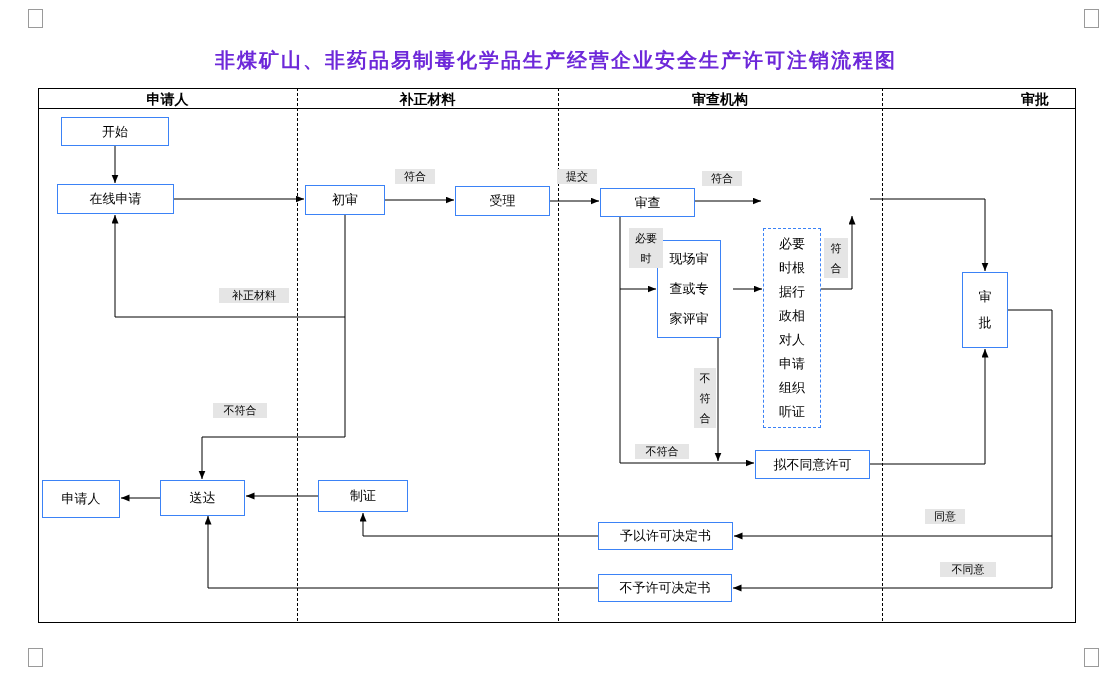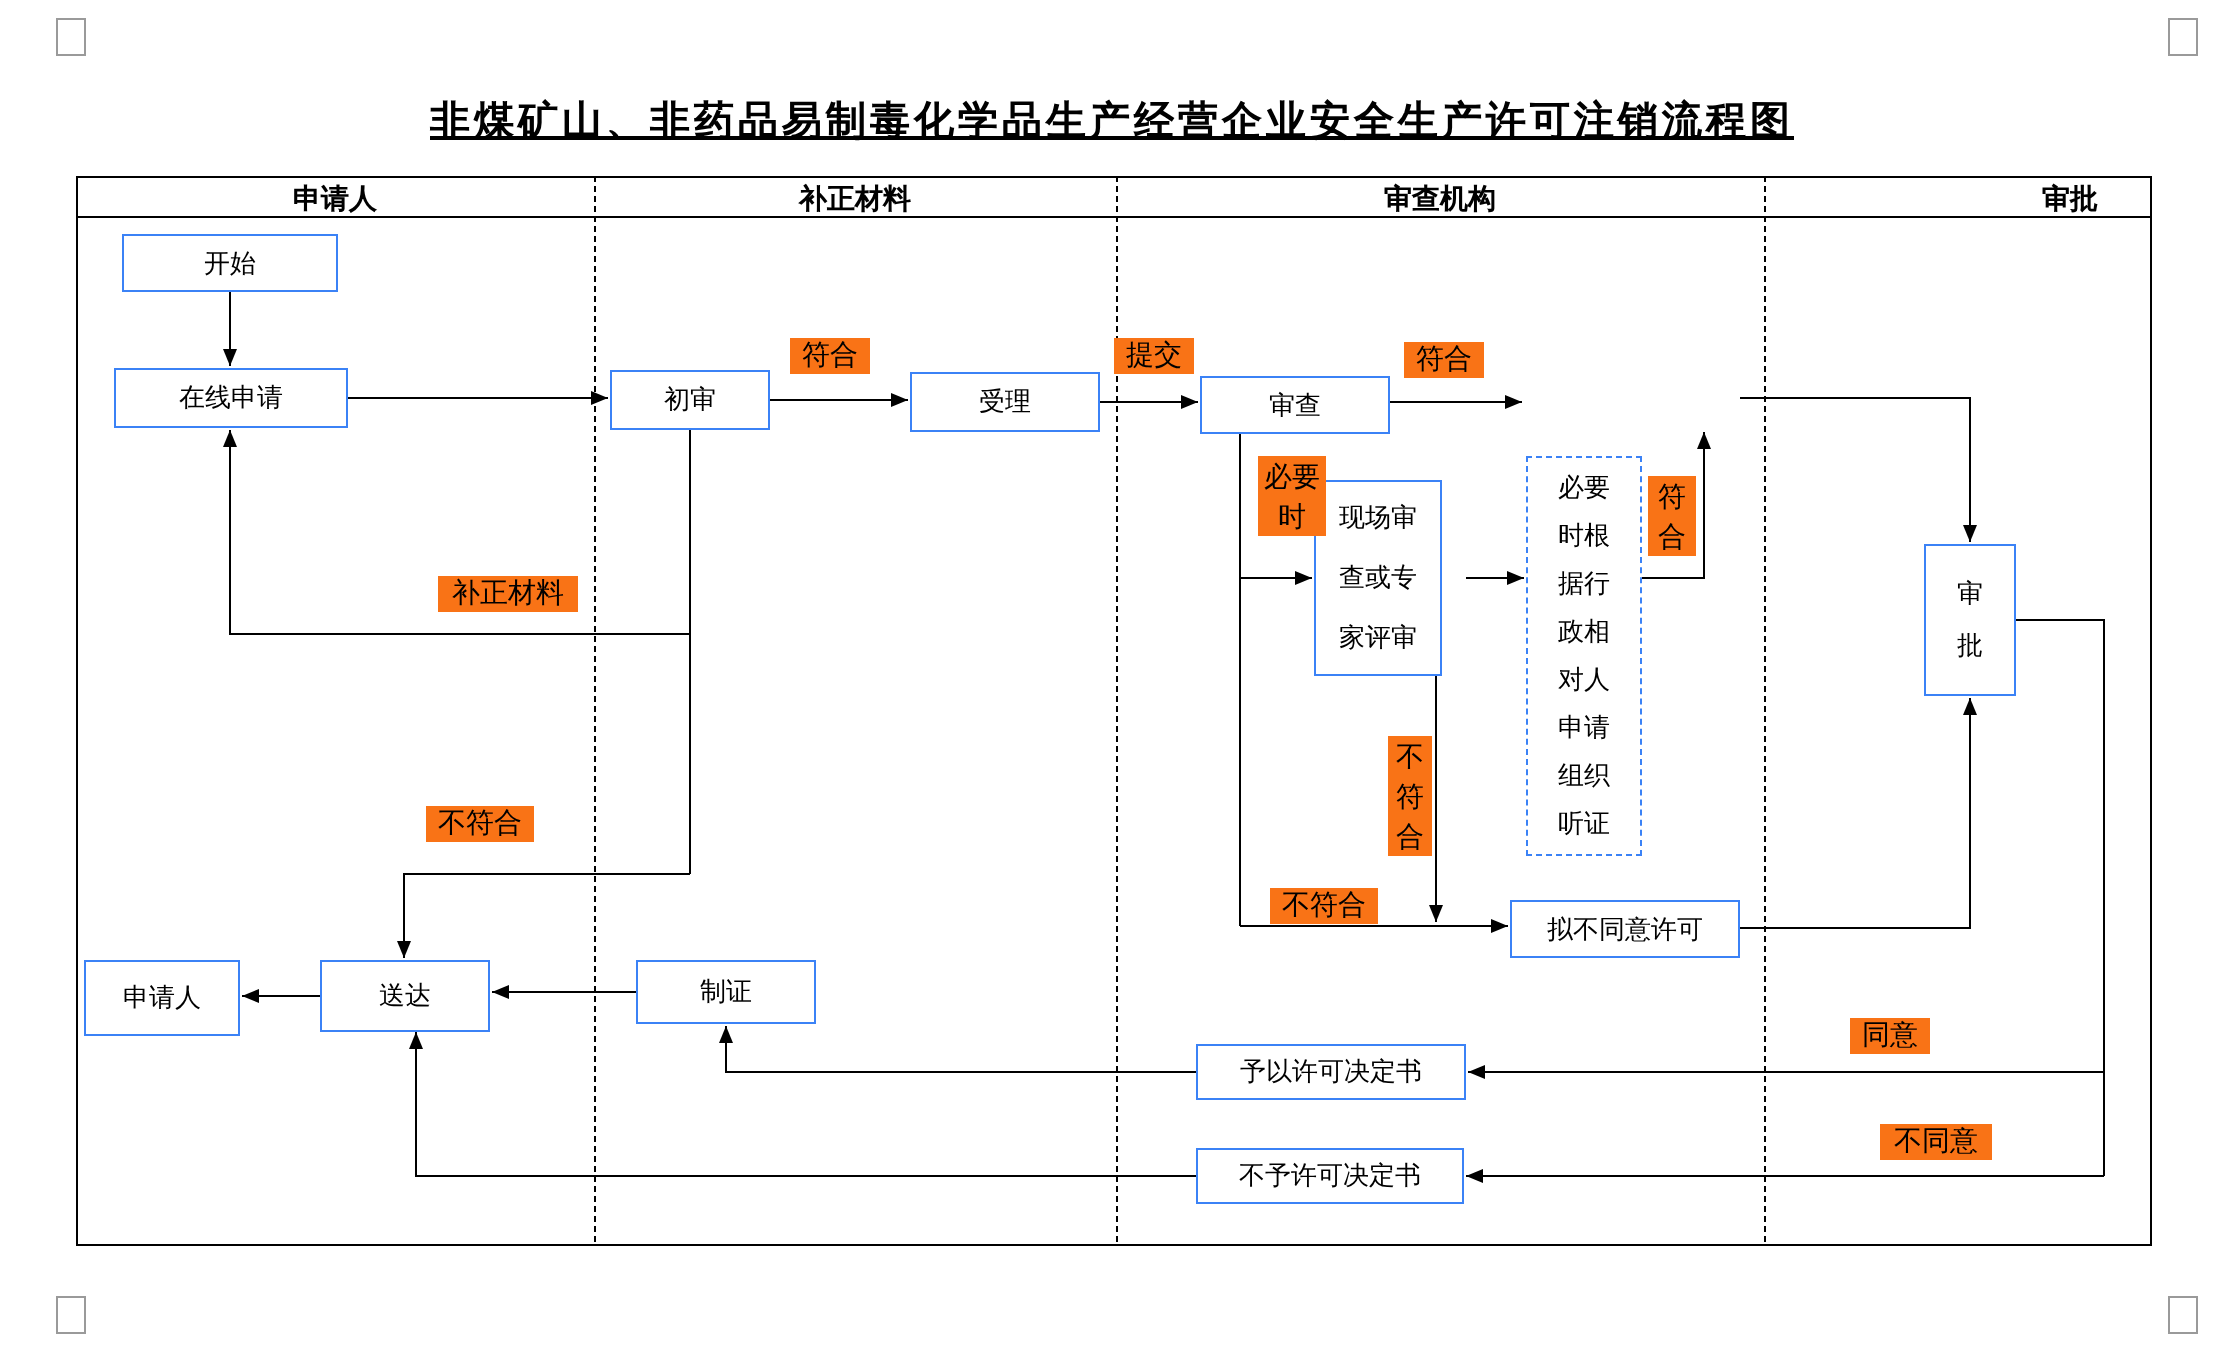--- a/index.html
+++ b/index.html
@@ -43,36 +43,36 @@
   .node{
     position:absolute;border:1px solid #3b82f6;background:#fff;
     display:flex;align-items:center;justify-content:center;
     font-size:13px;text-align:center;box-sizing:border-box;
   }
   .node.ml{white-space:pre-line;}
   .node.site{line-height:30px;}
   .node.hearing{border-style:dashed;line-height:24px;}
   .node.approval{line-height:26px;}
   .label{
-    position:absolute;font-size:14px;text-align:center;
-    background:#f97316;
+    position:absolute;font-size:11px;text-align:center;
+    background:#e5e5e5;
   }
   .label.ml{white-space:pre-line;line-height:20px;}
 </style>
 </head>
 <body>
 
 <div class="page">
 
   <div class="crop" style="left:28px;top:9px;"></div>
   <div class="crop" style="left:1084px;top:9px;"></div>
   <div class="crop" style="left:28px;top:648px;"></div>
   <div class="crop" style="left:1084px;top:648px;"></div>
 
-  <div class="title" style="color:#000000;text-decoration:underline;">非煤矿山、非药品易制毒化学品生产经营企业安全生产许可注销流程图</div>
+  <div class="title" style="color:#6d28d9;">非煤矿山、非药品易制毒化学品生产经营企业安全生产许可注销流程图</div>
 
   <div class="frame"></div>
   <div class="header-underline"></div>
   <div class="divider" style="left:297px;"></div>
   <div class="divider" style="left:558px;"></div>
   <div class="divider" style="left:882px;"></div>
 
   <div class="lane-header" style="left:38px;width:259px;">申请人</div>
   <div class="lane-header" style="left:297px;width:261px;">补正材料</div>
   <div class="lane-header" style="left:558px;width:324px;">审查机构</div>

